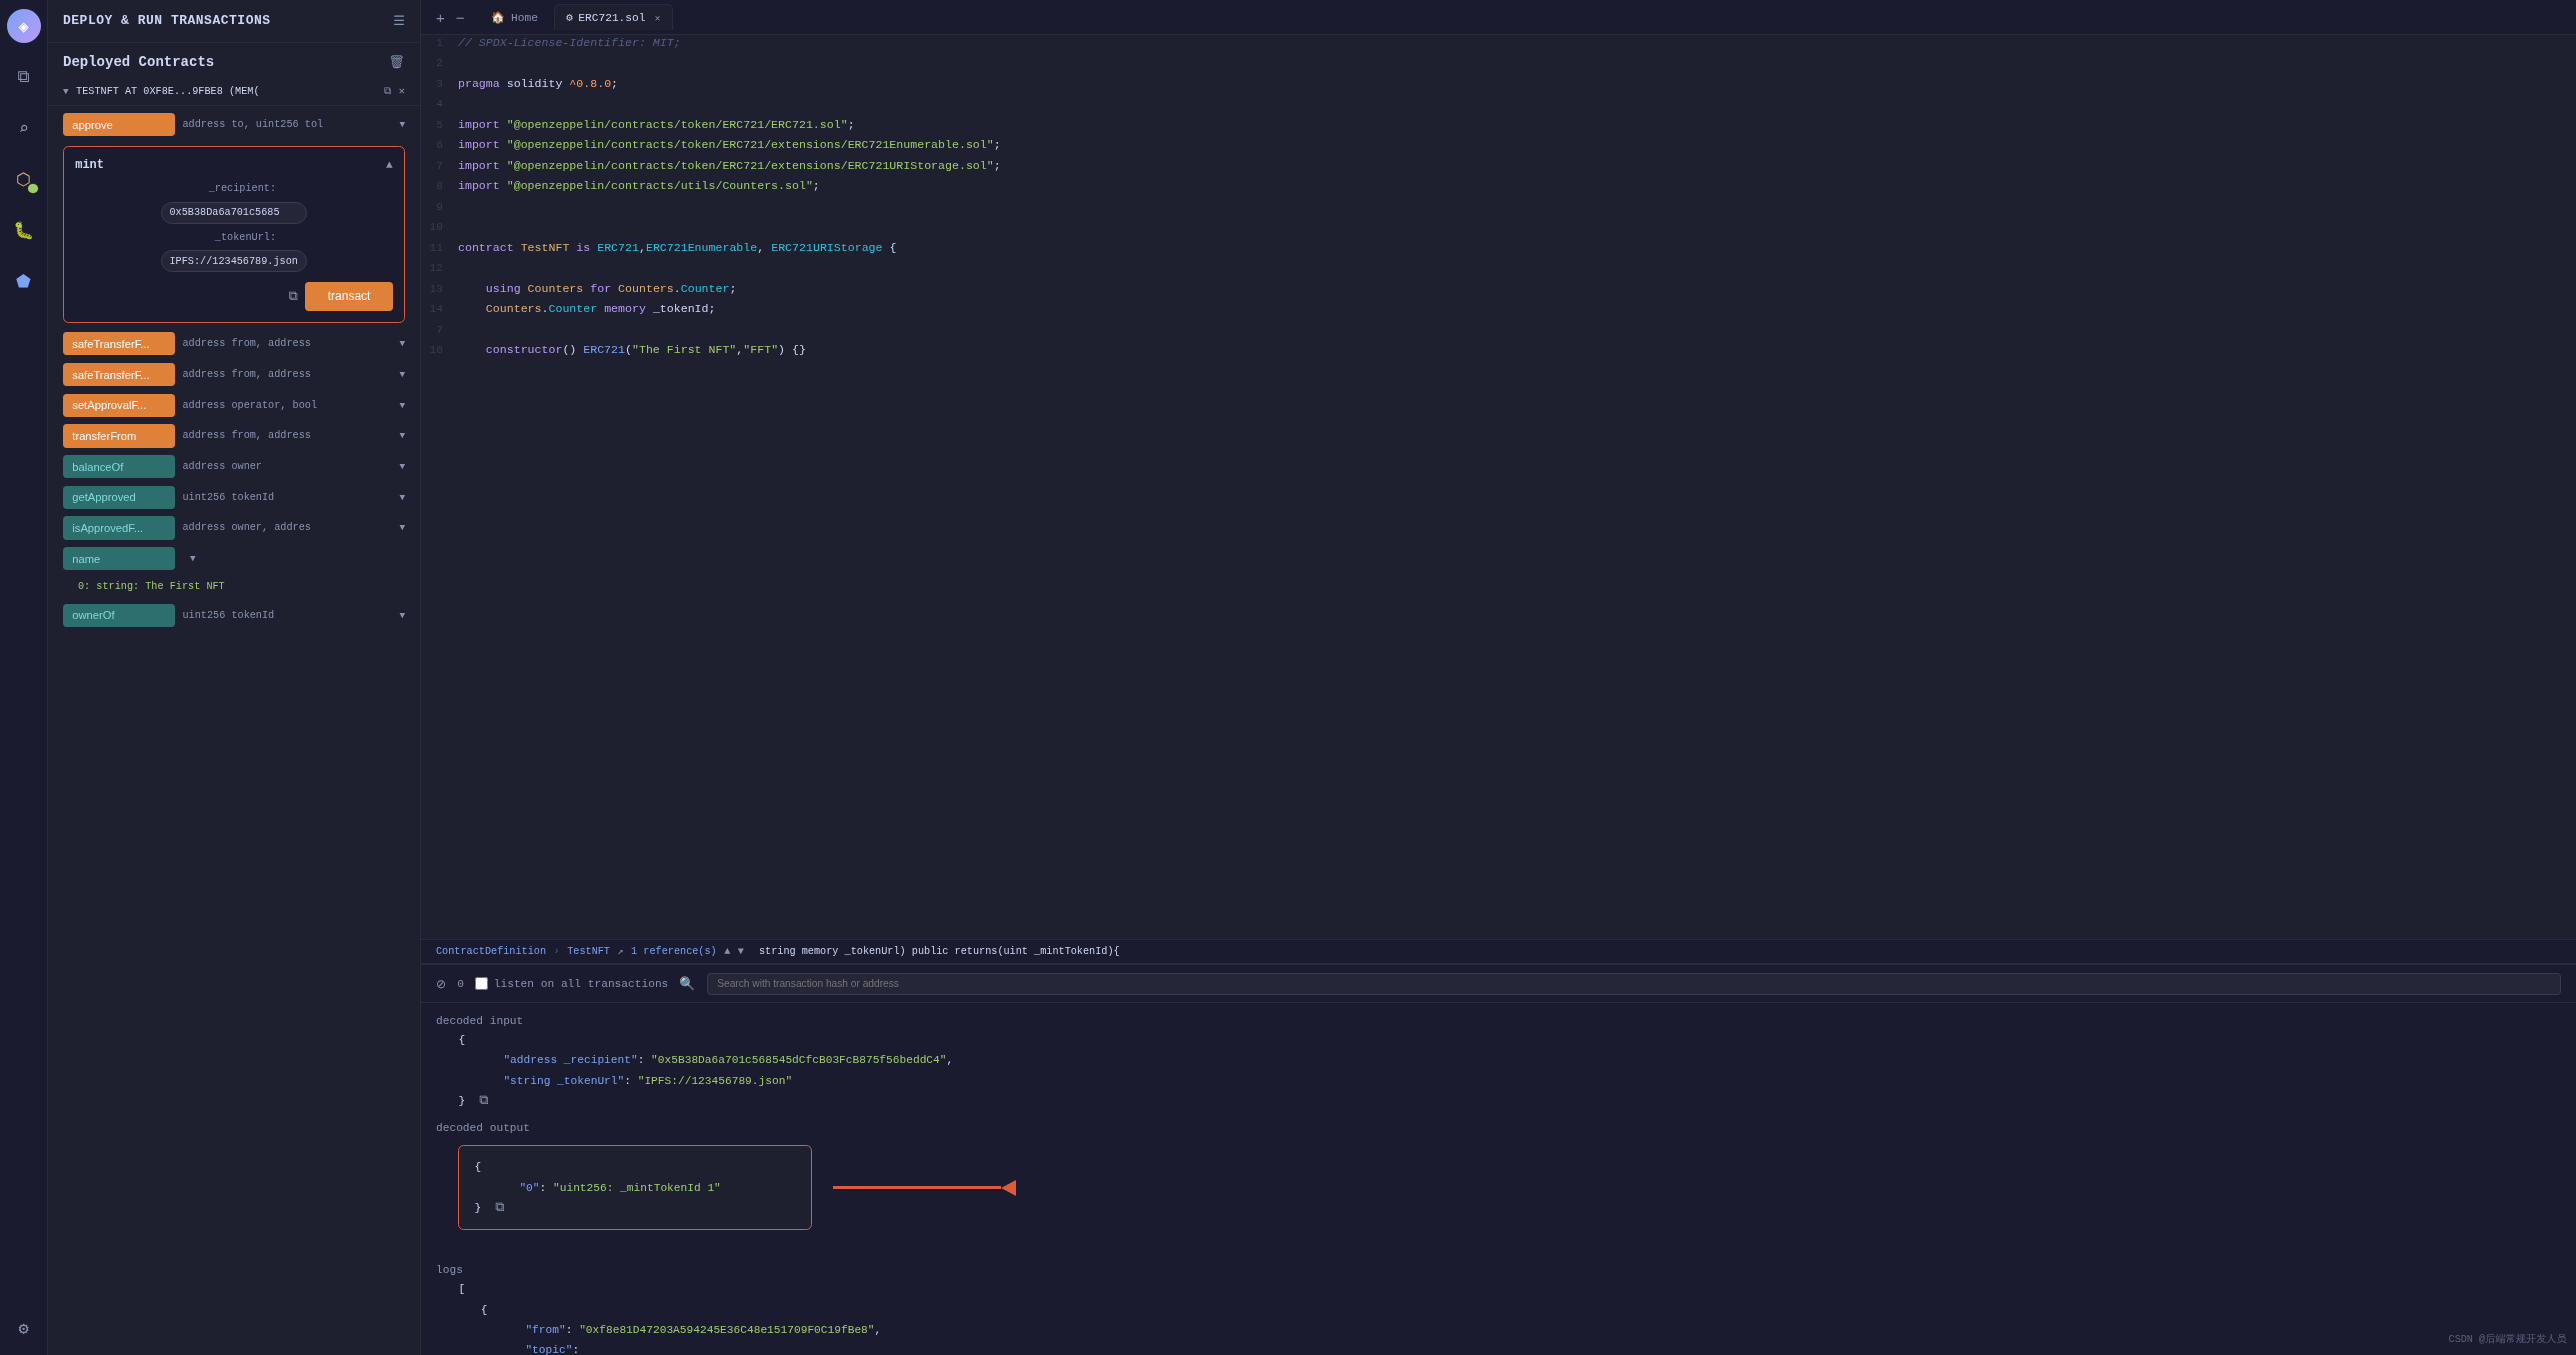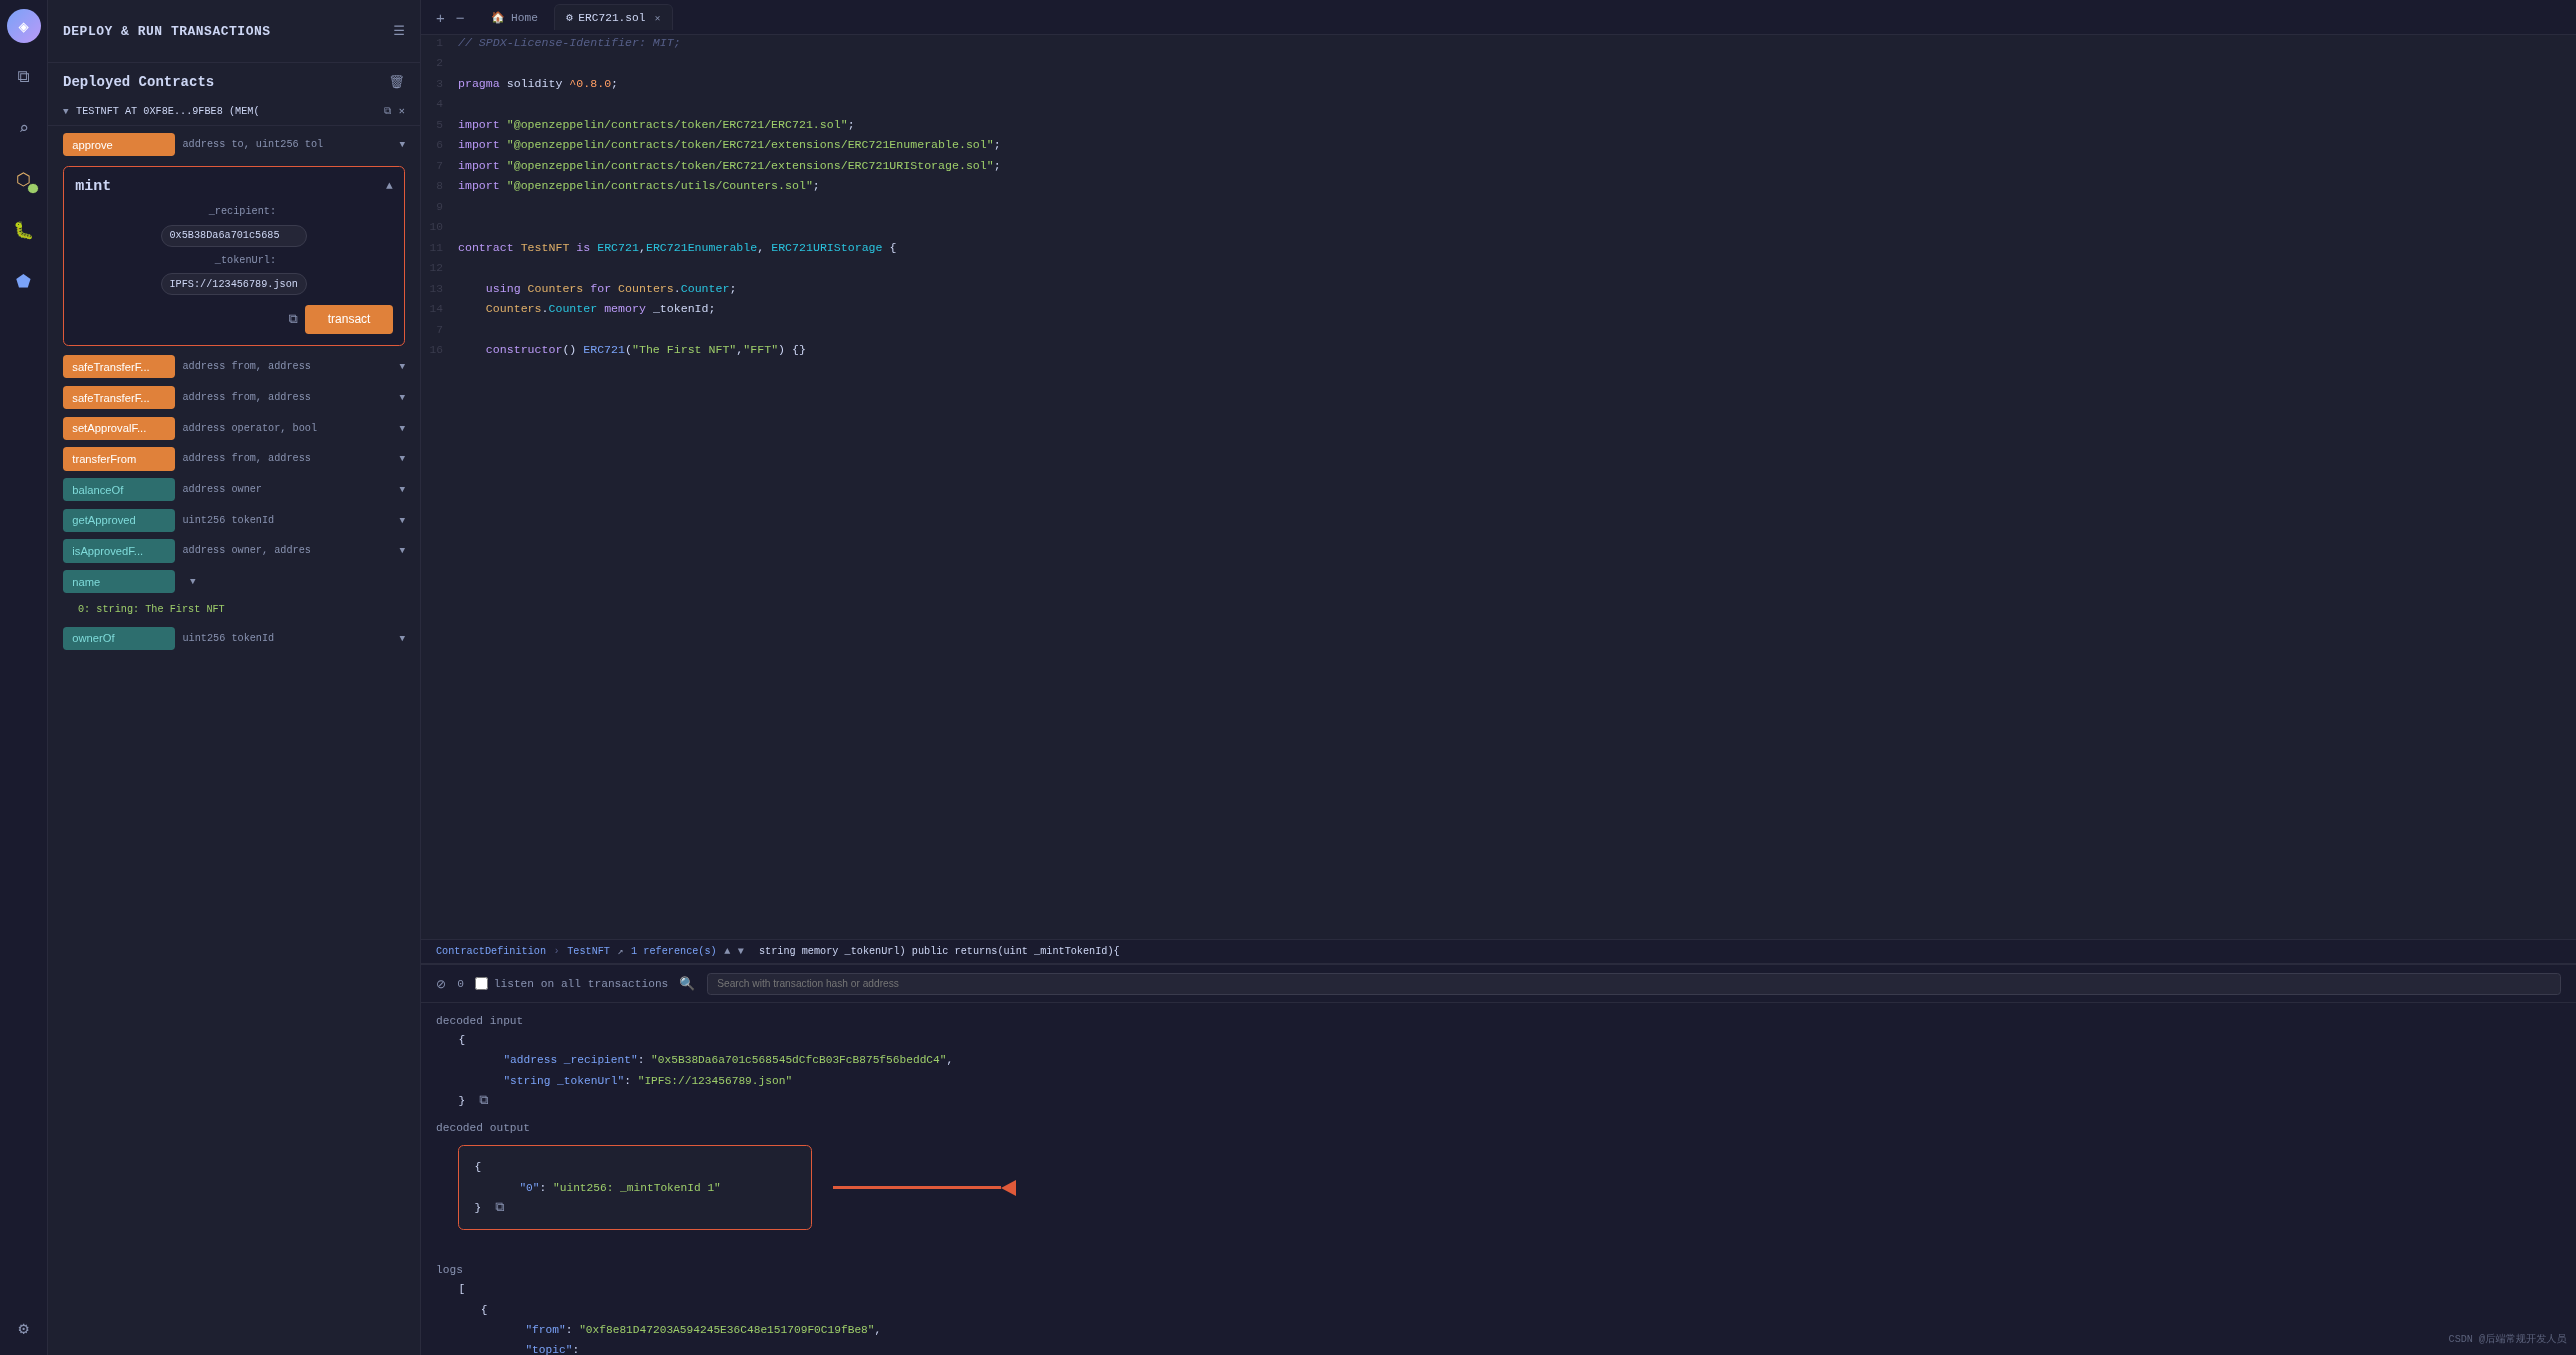--- a/index.html
+++ b/index.html
@@ -41,23 +41,23 @@
       background: #1e2030;
       border-right: 0.9px solid #2a2b3d;
       display: flex;
       flex-direction: column;
       overflow: hidden;
       flex-shrink: 0;
     }
 
     .sidebar-header {
       display: flex;
-      align-items: flex-end;
+      align-items: flex-start;
       justify-content: space-between;
-      padding: 23px 15px;
+      padding: 13px 15px;
       border-bottom: 0.9px solid #2a2b3d;
     }
     .sidebar-header-title { font-size: 13px; font-weight: 600; color: #cdd6f4; letter-spacing: 0.5px; }
     .sidebar-header-icon { color: #8892b0; cursor: pointer; font-size: 13px; }
 
     .deployed-contracts-header {
       display: flex;
       align-items: center;
       justify-content: space-between;
       padding: 11.2px 15px 7.5px;
@@ -145,21 +145,21 @@
       padding: 11.2px;
       background: #1a1b2e;
       margin: 1.9px 0;
     }
     .mint-header {
       display: flex;
       align-items: center;
       justify-content: space-between;
       margin-bottom: 11.2px;
     }
-    .mint-title { color: #cdd6f4; font-size: 15px; font-weight: 600; }
+    .mint-title { color: #cdd6f4; font-size: 12px; font-weight: 600; }
     .mint-chevron-up { color: #8892b0; font-size: 11.2px; cursor: pointer; }
 
     .mint-field {
       display: flex;
       align-items: center;
       gap: 7.5px;
       margin-bottom: 7.5px;
       flex-direction: column;
     }
     .mint-label { color: #8892b0; font-size: 10.2px; text-align: right; min-width: 84px; }

